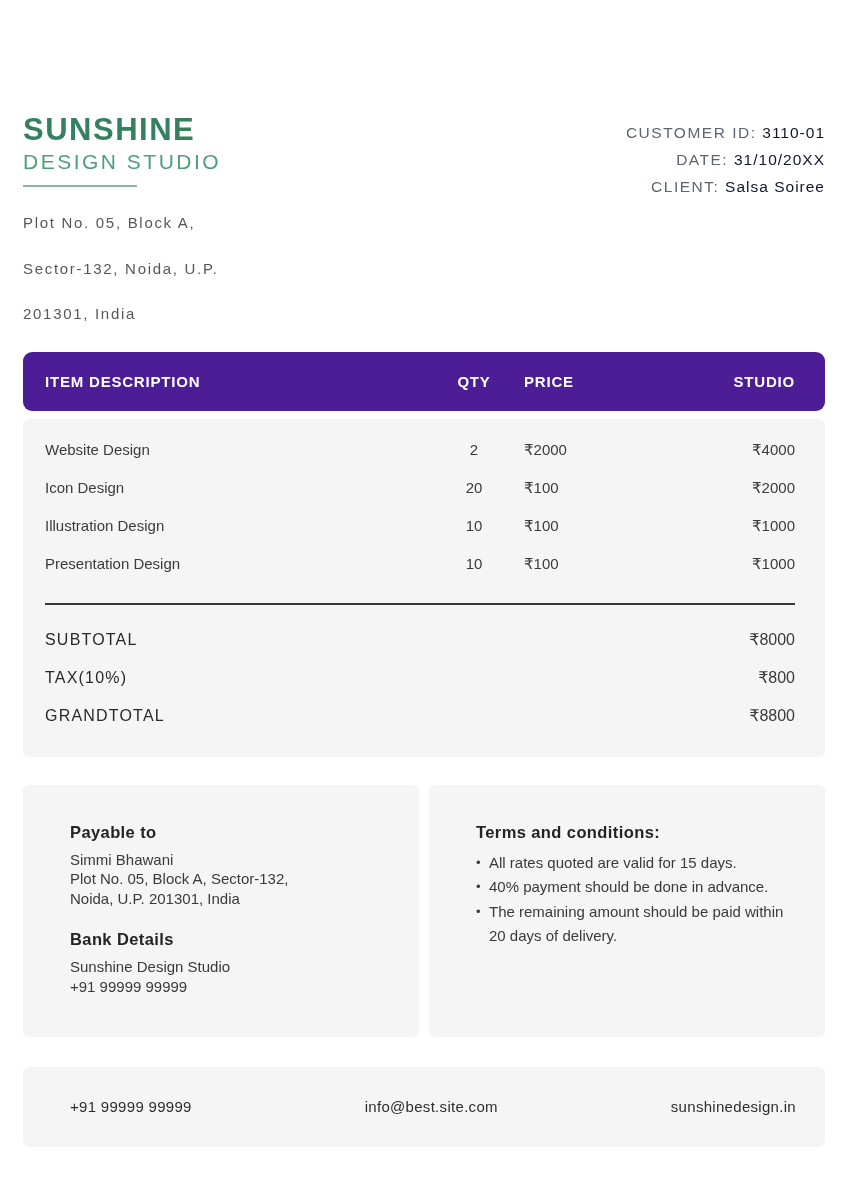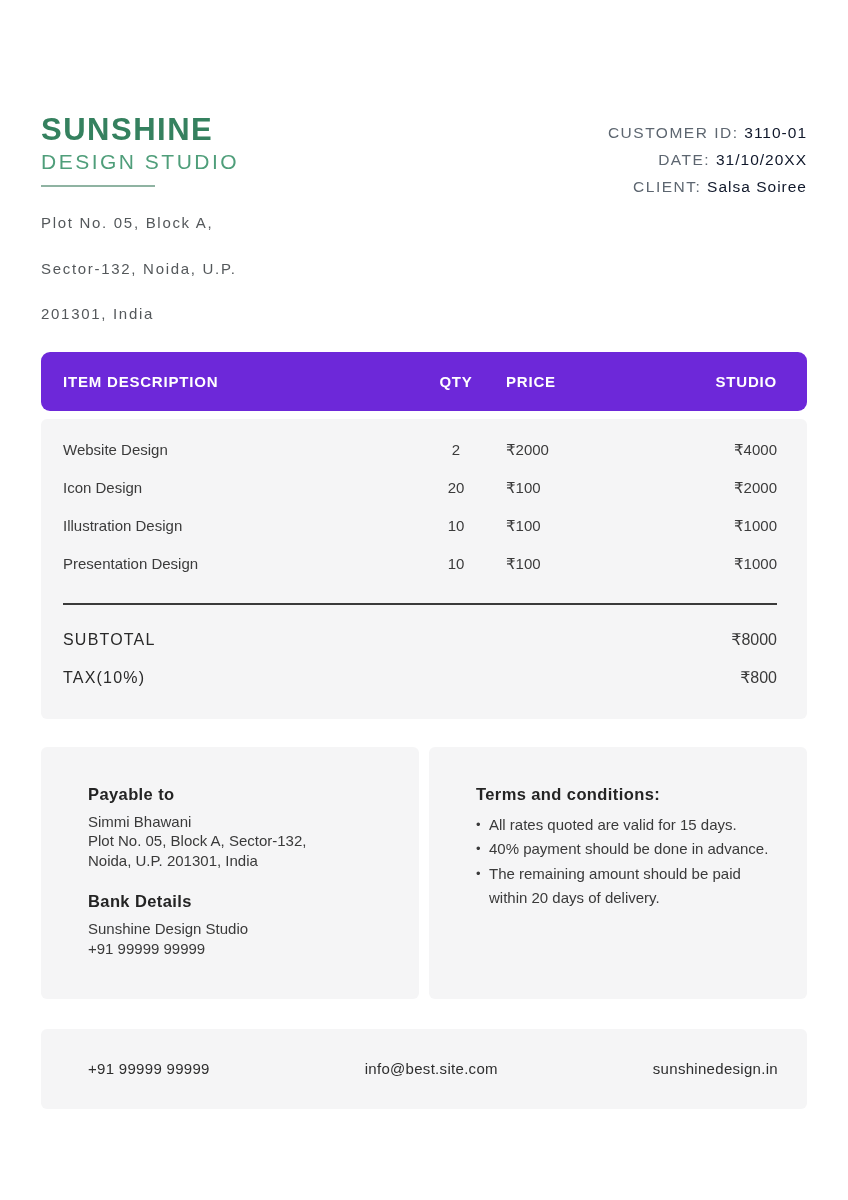--- a/index.html
+++ b/index.html
@@ -3,21 +3,21 @@
 <meta charset="utf-8">
 <style>
   * { margin: 0; padding: 0; box-sizing: border-box; }
   html, body { background: #ffffff; }
   body {
     width: 848px; height: 1200px;
     font-family: "Liberation Sans", "DejaVu Sans", sans-serif;
     overflow: hidden;
   }
   .page { width: 848px; height: 1200px; background: #ffffff; }
-  .content { padding: 0 41px; }
+  .content { padding: 0 23px; }
 
   
   .header { padding-top: 114px; display: flex; justify-content: space-between; }
   .brand-name {
     font-size: 31px; font-weight: bold; letter-spacing: 1.5px;
     color: #35815f; line-height: 32px;
   }
   .brand-subtitle {
     margin-top: 5px; font-size: 21px; letter-spacing: 2.5px;
     color: #4f9e7a; line-height: 22px; font-weight: 400;
@@ -33,21 +33,21 @@
   .meta-value { color: #0f172a; font-weight: normal; letter-spacing: 1px; }
 
   
   .table-grid {
     display: grid; grid-template-columns: 1fr 100px 190px 81px; align-items: center;
   }
   .col-qty { text-align: center; }
   .col-price { text-align: left; }
   .col-total { text-align: right; }
   .table-header {
-    margin-top: 28px; height: 59px; background: #6d28d9; border-radius: 9px;
+    margin-top: 28px; height: 59px; background: #4c1d95; border-radius: 9px;
     padding: 0 30px 0 22px; color: #ffffff; font-weight: bold;
     font-size: 15px; letter-spacing: 0.8px;
   }
   .table-card {
     margin-top: 8px; background: #f5f5f6; border-radius: 6px;
     padding: 12px 30px 22px 22px;
   }
   .table-row { height: 38px; font-size: 15px; color: #3b3b3b; }
   .table-divider { margin: 20px 0 16px 0; border-top: 2px solid #3a3a3a; }
   .summary-row {
@@ -139,20 +139,24 @@
       <div class="table-divider"></div>
 
       <div class="summary-row">
         <div class="summary-label">SUBTOTAL</div>
         <div class="summary-value">₹8000</div>
       </div>
       <div class="summary-row">
         <div class="summary-label">TAX(10%)</div>
         <div class="summary-value">₹800</div>
       </div>
+      <div class="summary-row">
+        <div class="summary-label">GRANDTOTAL</div>
+        <div class="summary-value">₹8800</div>
+      </div>
     </div>
 
     <div class="cards">
       <div class="card">
         <div class="card-title">Payable to</div>
         <div class="card-text">
           <div>Simmi Bhawani</div>
           <div>Plot No. 05, Block A, Sector-132,</div>
           <div>Noida, U.P. 201301, India</div>
         </div>

